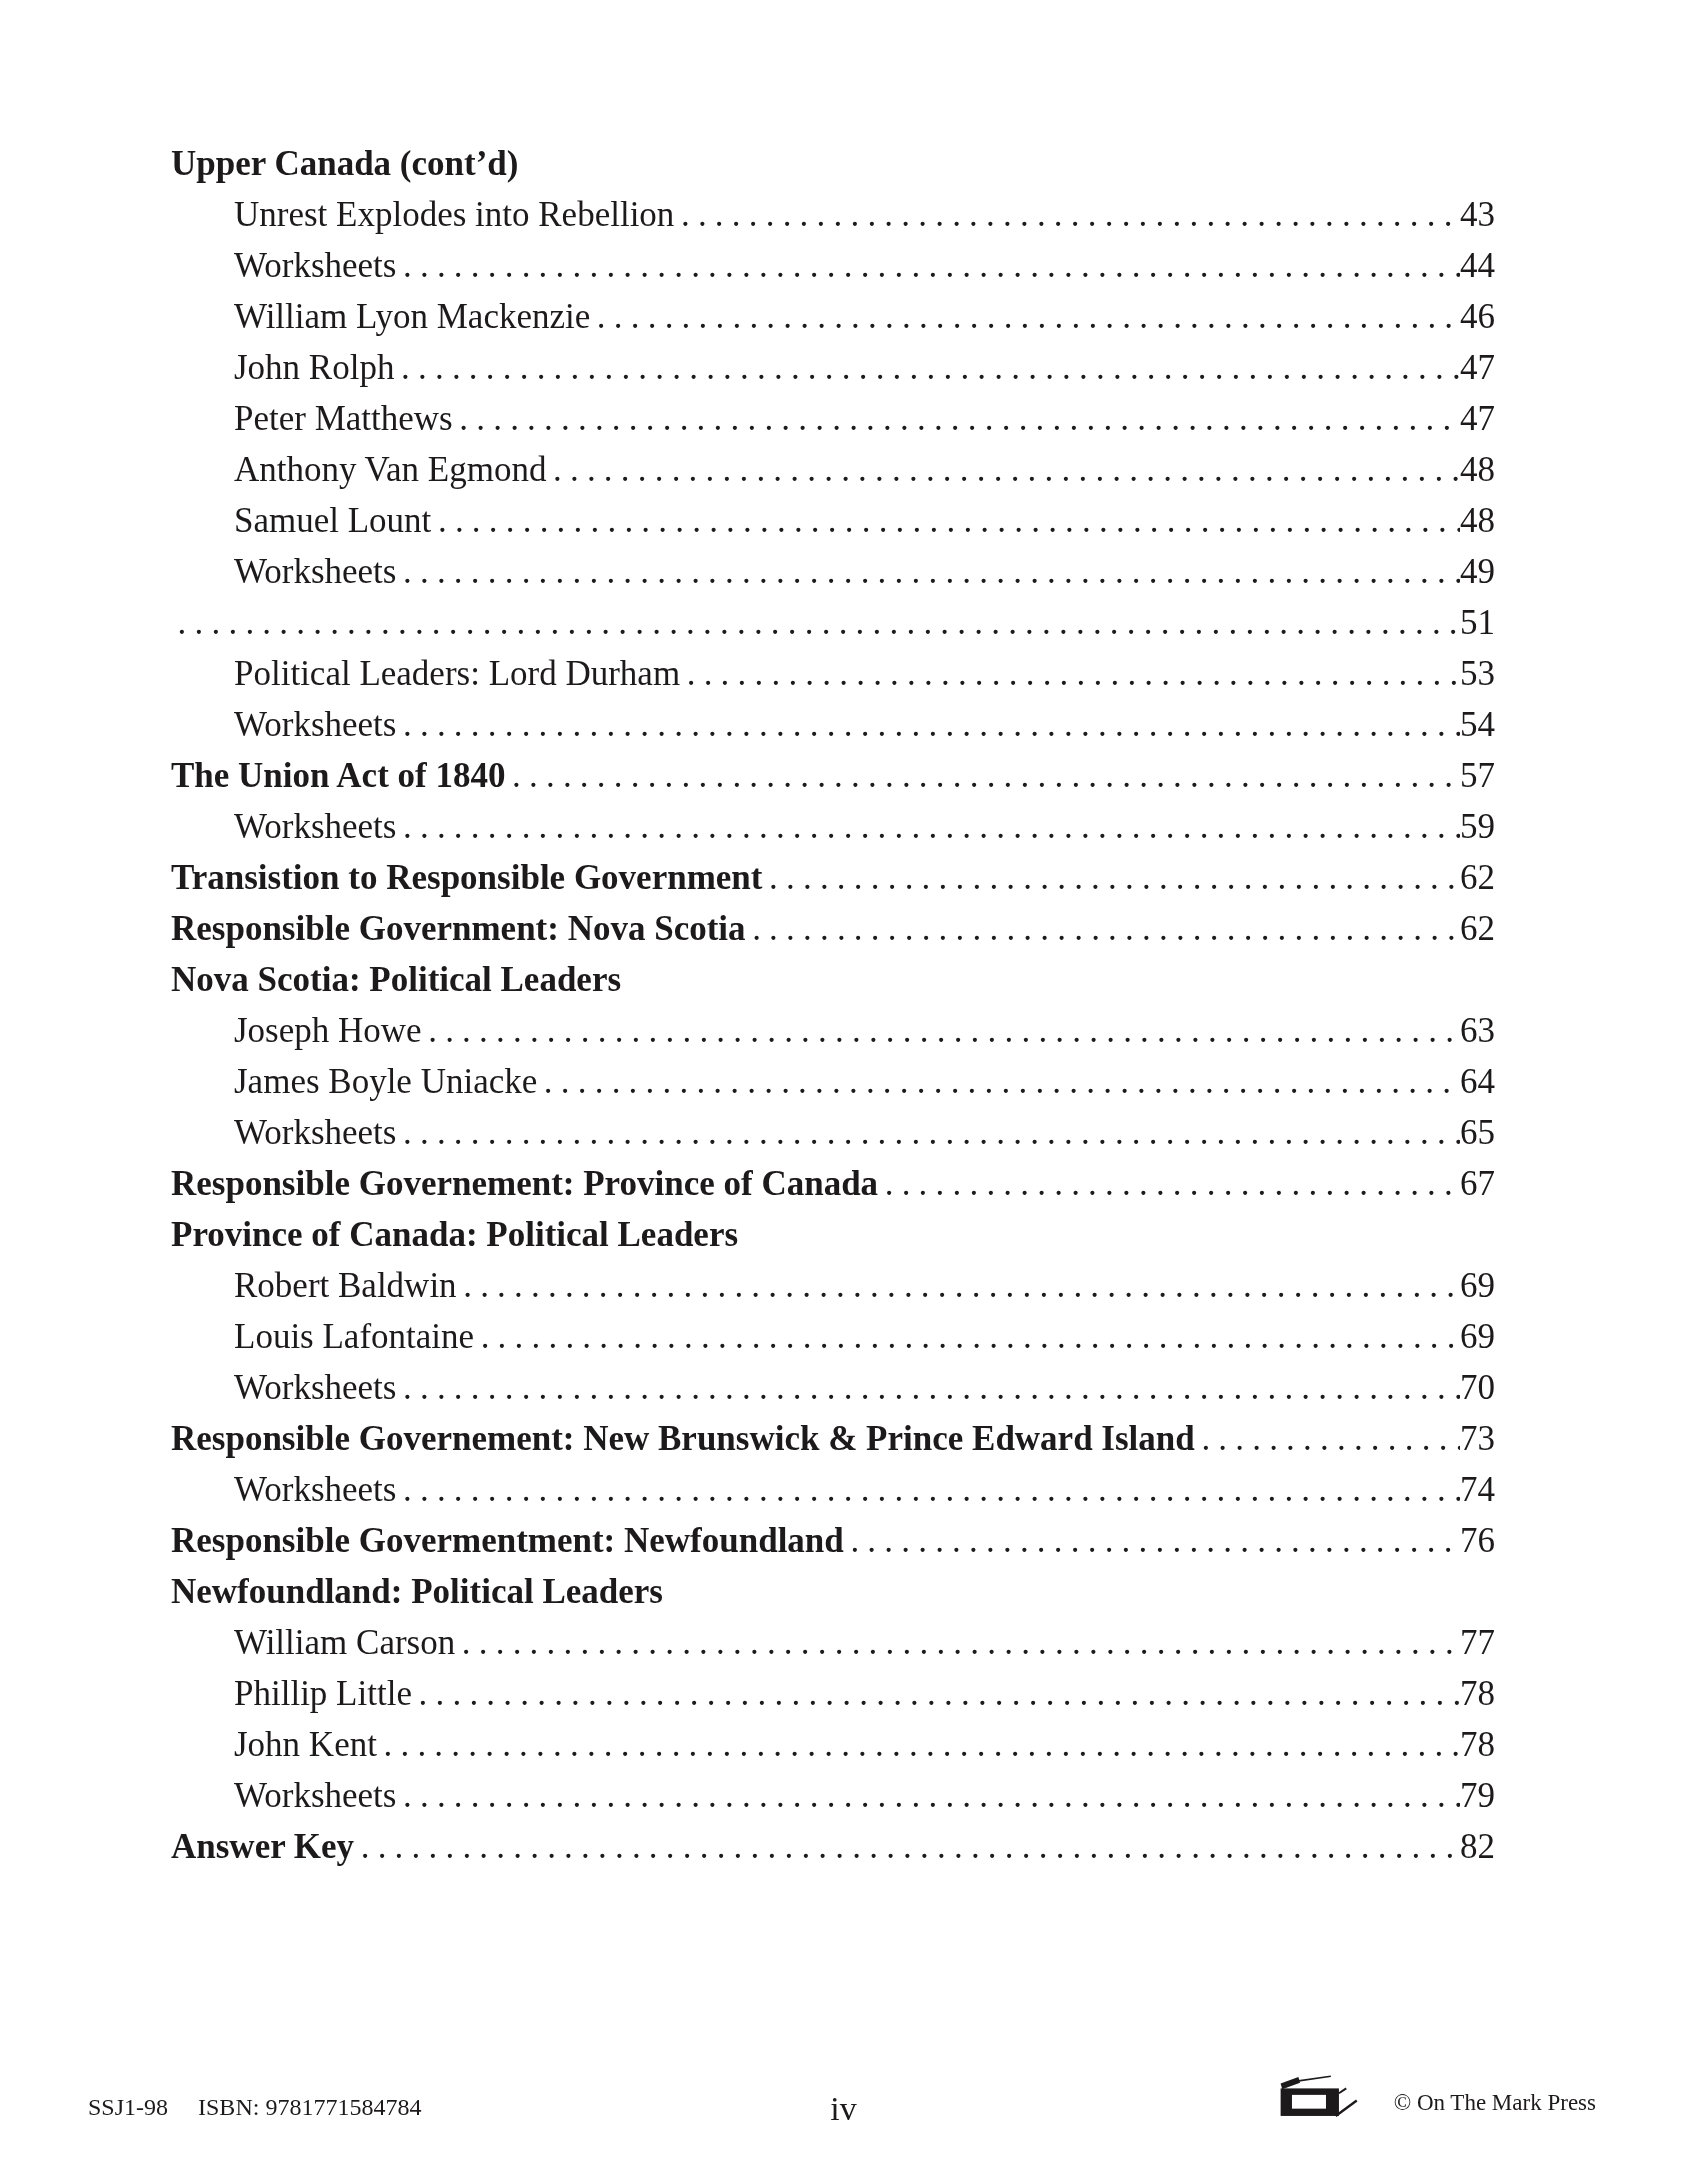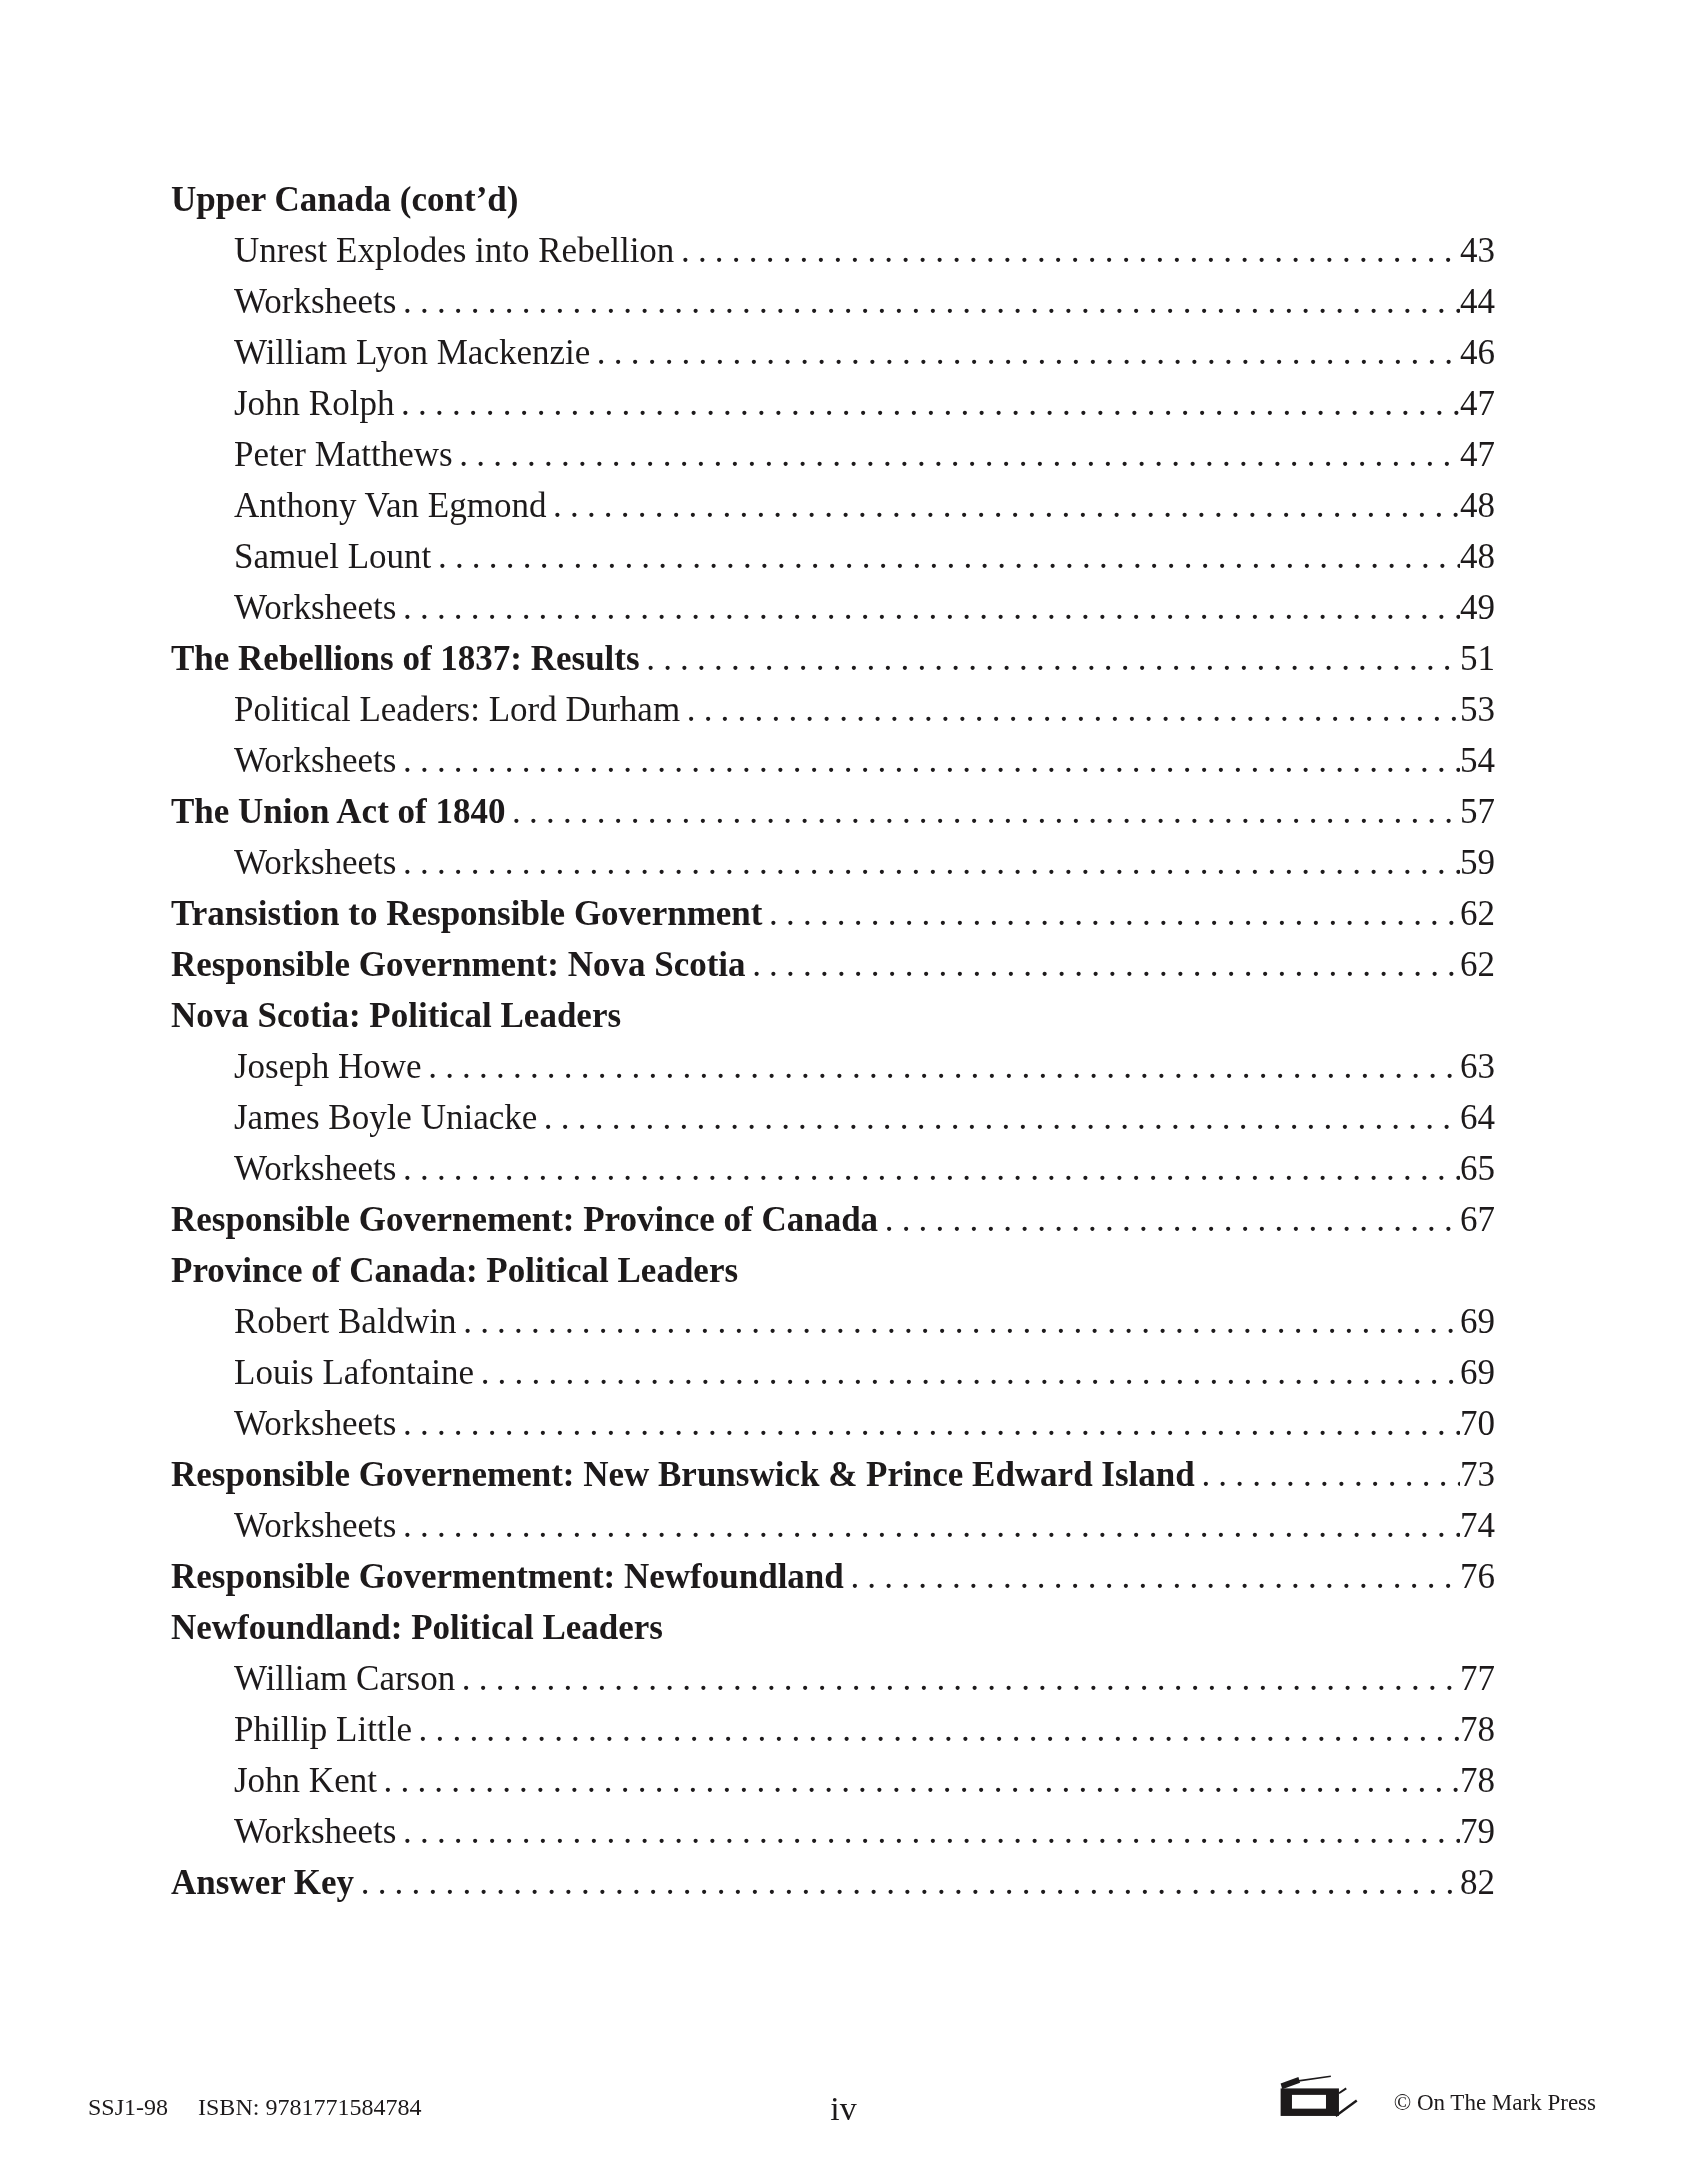--- a/index.html
+++ b/index.html
@@ -12,21 +12,21 @@
   #toc{
     position:absolute;left:171px;top:138px;width:1324px;
   }
   .row{
     display:flex;align-items:baseline;
     height:51px;line-height:51px;
     font-size:35px;white-space:nowrap;
   }
   .row.indent{padding-left:63px;}
   .row.bold .label{font-weight:bold;}
-  .label{flex:0 0 auto;margin-top:36px;}
+  .label{flex:0 0 auto;}
   .dots{
     flex:1 1 auto;min-width:0;overflow:hidden;
     letter-spacing:8.2px;padding-left:6.6px;
     font-weight:normal;
   }
   .page{flex:0 0 auto;font-weight:normal;}
   .footer-left{
     position:absolute;left:88px;top:2094px;font-size:24px;
   }
   .footer-left .isbn{margin-left:30px;}
@@ -84,21 +84,20 @@
     <span class="label">Samuel Lount</span>
     <span class="dots">..........................................................................................................................................................................</span>
     <span class="page">48</span>
   </div>
     <div class="row indent">
     <span class="label">Worksheets</span>
     <span class="dots">..........................................................................................................................................................................</span>
     <span class="page">49</span>
   </div>
     <div class="row bold">
-    <span class="label">The Rebellions of 1837: Results</span>
     <span class="dots">..........................................................................................................................................................................</span>
     <span class="page">51</span>
   </div>
     <div class="row indent">
     <span class="label">Political Leaders: Lord Durham</span>
     <span class="dots">..........................................................................................................................................................................</span>
     <span class="page">53</span>
   </div>
     <div class="row indent">
     <span class="label">Worksheets</span>

